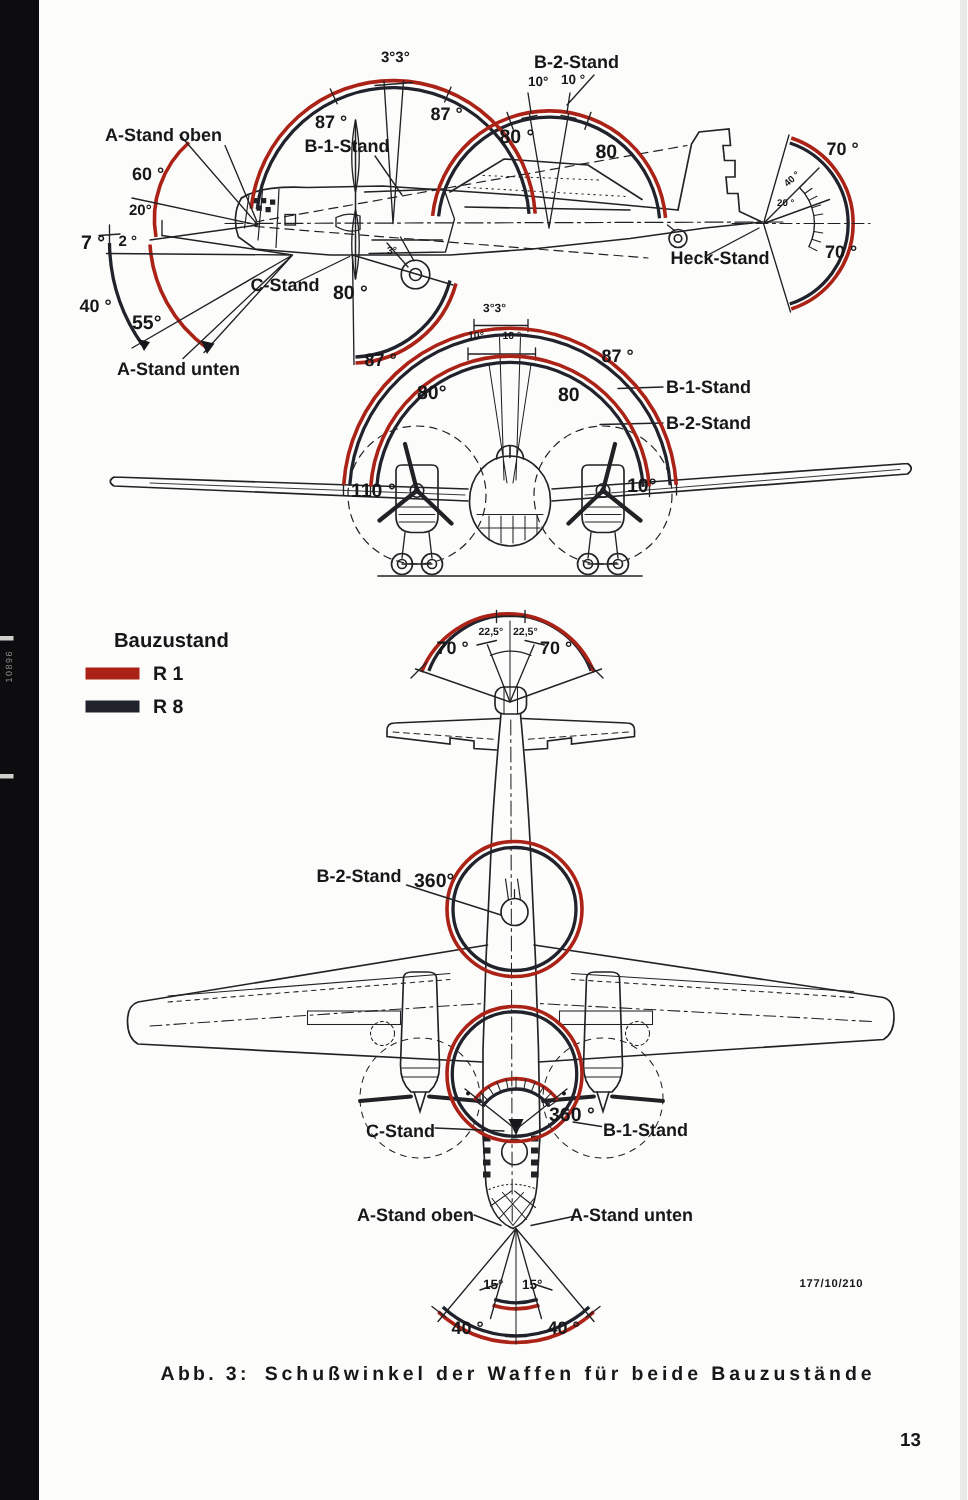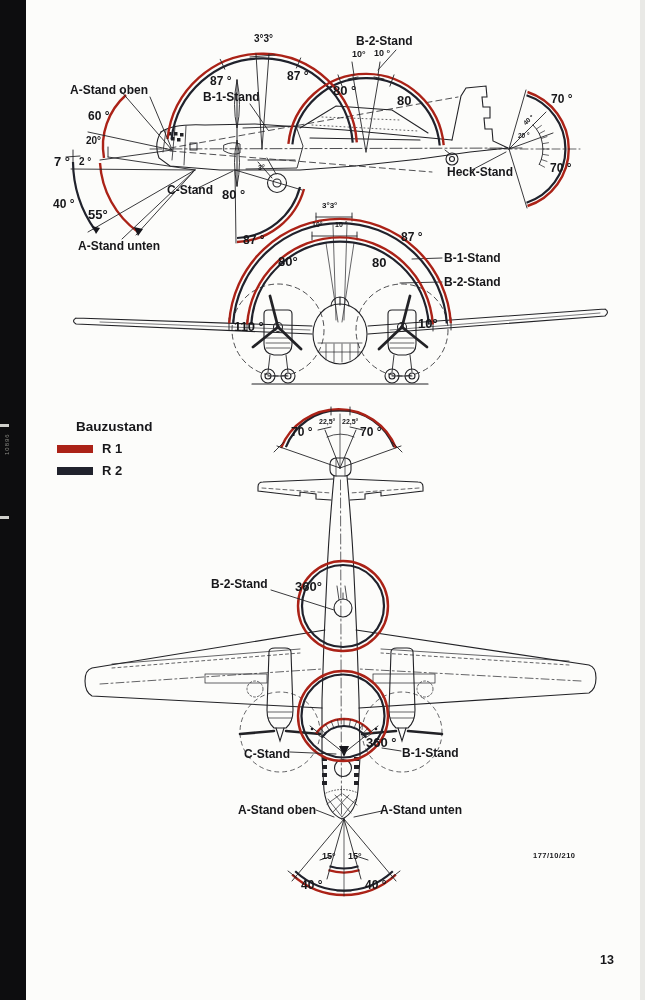--- a/index.html
+++ b/index.html
@@ -281,36 +281,39 @@
   <span class="lb s11" style="left:418px;top:317px">10°</span>
 
   <div class="legend">
     <div class="legend-title">Bauzustand</div>
     <div class="legend-row">
       <div class="swatch r1"></div>
       <span class="lab">R 1</span>
     </div>
     <div class="legend-row">
       <div class="swatch r2"></div>
-      <span class="lab">R 2</span>
+      <span class="lab">R 8</span>
     </div>
   </div>
 
   <span class="lb s7" style="left:319px;top:418px">22,5°</span>
   <span class="lb s7" style="left:342px;top:418px">22,5°</span>
   <span class="lb s12" style="left:291px;top:426px">70 °</span>
   <span class="lb s12" style="left:360px;top:426px">70 °</span>
   <span class="lb s12" style="left:211px;top:578px">B-2-Stand</span>
-  <span class="lb s11" style="left:295px;top:580px">360°</span>
+  <span class="lb s11" style="left:276px;top:580px">360°</span>
   <span class="lb s12" style="left:244px;top:748px">C-Stand</span>
   <span class="lb s11" style="left:366px;top:736px">360 °</span>
   <span class="lb s12" style="left:402px;top:747px">B-1-Stand</span>
   <span class="lb s12" style="left:238px;top:804px">A-Stand oben</span>
   <span class="lb s12" style="left:380px;top:804px">A-Stand unten</span>
   <span class="lb s9" style="left:322px;top:852px">15°</span>
   <span class="lb s9" style="left:348px;top:852px">15°</span>
   <span class="lb s12" style="left:301px;top:879px">40 °</span>
   <span class="lb s12" style="left:365px;top:879px">40 °</span>
 
   <span class="drawno">177/10/210</span>
+  <div class="caption">
+    <span>Abb. 3:</span><span class="cap-text">Schußwinkel der Waffen für beide Bauzustände</span>
+  </div>
   <span class="pagenum">13</span>
 
 </div>
 
 </body></html>

